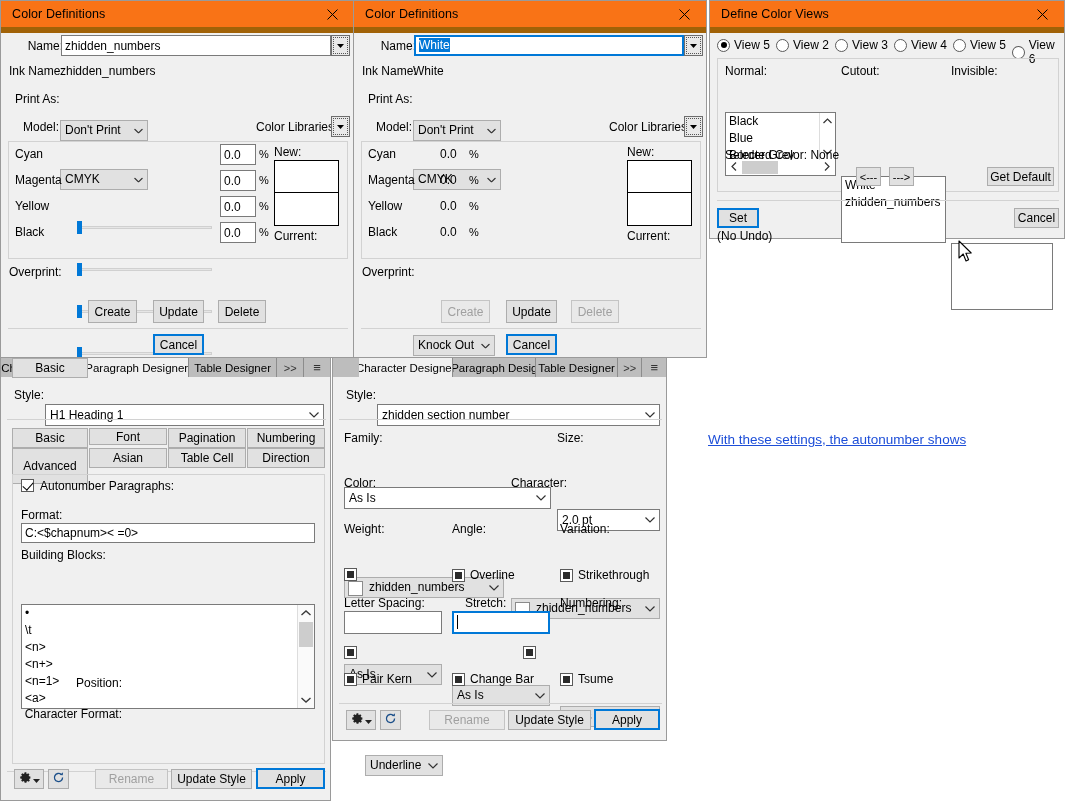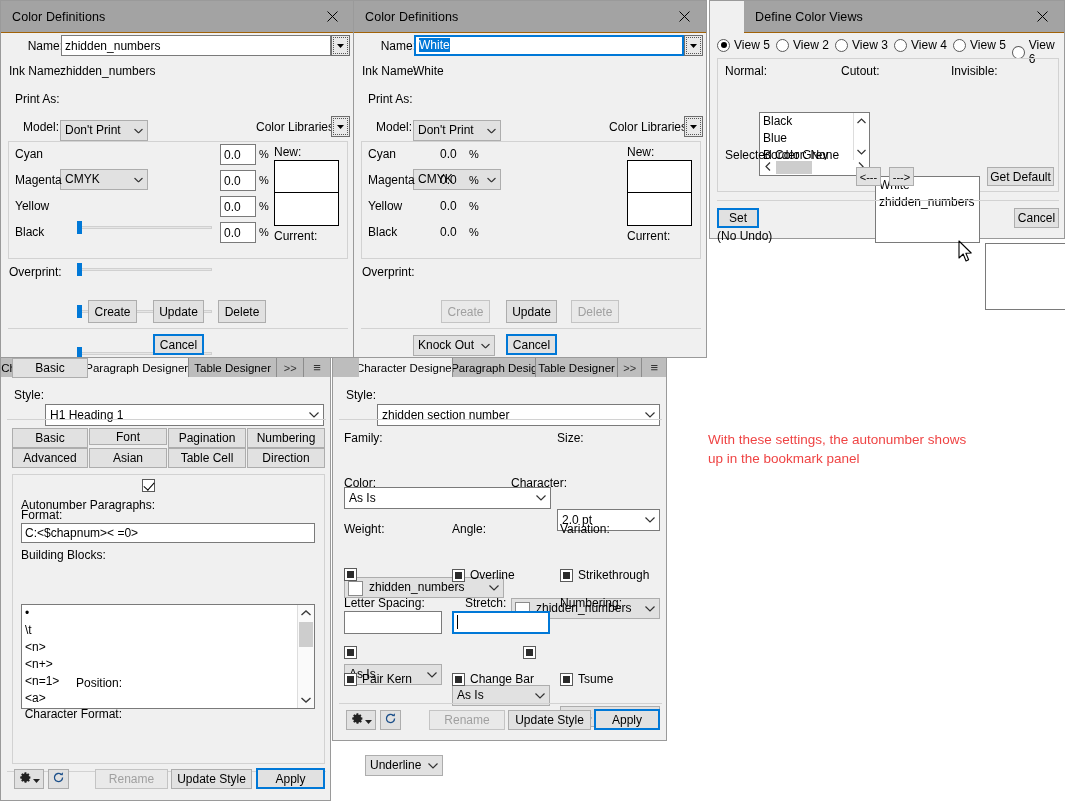--- a/index.html
+++ b/index.html
@@ -16,25 +16,25 @@
   .abs{position:absolute;}
 
   
   .dlg{
     position:absolute;
     background:#f0f0f0;
     border:1px solid #9a9a9a;
     box-sizing:border-box;
   }
   .titlebar{
-    height:32px;background:#a3a3a3;
+    height:32px;background:#f97316;
     display:flex;align-items:center;
     padding:0 0 0 11px;
     box-sizing:border-box;
-    border-bottom:1px solid #a16207;
+    border-bottom:6px solid #a16207;
   }
   .titlebar .ttl{font-size:12.5px;color:#000;flex:1;letter-spacing:.1px;}
   .closeico{
     width:44px;height:31px;display:flex;align-items:center;justify-content:center;
     font-size:15px;color:#000;font-family:"DejaVu Sans",sans-serif;font-weight:300;
   }
   .closeico svg{display:block;}
 
   
   .tin{
@@ -125,21 +125,21 @@
     padding:0 6px;color:#000;overflow:hidden;white-space:nowrap;
   }
   .tab.act{background:#f0f0f0;}
   .tabicon{display:flex;align-items:center;justify-content:center;width:26px;font-size:11px;color:#333;}
 
   .sep{height:1px;background:#d2d2d2;}
 
   .gearbtn{width:30px;height:20px;border:1px solid #adadad;background:#e1e1e1;box-sizing:border-box;display:flex;align-items:center;justify-content:center;gap:1px;}
   .refbtn{width:21px;height:20px;border:1px solid #adadad;background:#e1e1e1;box-sizing:border-box;display:flex;align-items:center;justify-content:center;}
 
-  .note{position:absolute;font-size:13.5px;line-height:19px;color:#ef4444;}
+  .note{position:absolute;font-size:13.5px;line-height:19px;color:#1d4ed8;text-decoration:underline;}
 
   .scrollv{position:absolute;right:0;top:0;bottom:0;width:16px;background:#fff;border-left:1px solid #ddd;}
   .scrollv .ar{height:16px;display:flex;align-items:center;justify-content:center;color:#505050;font-size:9px;}
   .scrollv .thumbv{position:absolute;left:1px;right:1px;background:#cdcdcd;}
 
   .scrollh{position:absolute;left:0;right:0;bottom:0;height:15px;background:#fff;display:flex;align-items:center;}
   .scrollh .ar{width:16px;text-align:center;color:#505050;font-size:9px;}
   .scrollh .thumbh{background:#cdcdcd;height:13px;}
 </style>
 </head>
@@ -342,21 +342,21 @@
   </div>
 
   <div class="abs btn dis" style="left:87px;top:299px;width:49px;">Create</div>
   <div class="abs btn" style="left:152px;top:299px;width:51px;">Update</div>
   <div class="abs btn dis" style="left:217px;top:299px;width:48px;">Delete</div>
 
   <div class="abs sep" style="left:7px;top:327px;width:340px;"></div>
   <div class="abs btn def" style="left:152px;top:333px;width:51px;height:21px;">Cancel</div>
 </div>
 
-<div class="dlg" style="left:709px;top:0px;width:356px;height:239px;padding-left:34px;">
+<div class="dlg" style="left:709px;top:0px;width:356px;height:239px;">
 
   <div class="titlebar">
     <span class="ttl">Define Color Views</span>
     <span class="closeico">
       <svg width="11" height="11" viewBox="0 0 11 11">
           <path d="M0.5 0.5 L10.5 10.5 M10.5 0.5 L0.5 10.5" stroke="#000" stroke-width="1" fill="none"></path>
         </svg>
     </span>
   </div>
 
@@ -463,28 +463,28 @@
   <div class="abs sep" style="left:6px;top:61px;width:319px;"></div>
 
   <div class="abs btn" style="left:11px;top:427px;width:76px;height:20px;margin-top:-427px;">Basic</div>
   <div class="abs" style="left:0;top:0;width:0;height:0;"></div>
 
   <div class="abs btn" style="left:11px;top:70px;width:76px;height:20px;">Basic</div>
   <div class="abs btn" style="left:88px;top:70px;width:78px;height:17px;">Font</div>
   <div class="abs btn" style="left:167px;top:70px;width:78px;height:20px;">Pagination</div>
   <div class="abs btn" style="left:246px;top:70px;width:78px;height:20px;">Numbering</div>
 
-  <div class="abs btn" style="left:11px;top:90px;width:76px;height:20px;">Advanced</div>
+  <div class="abs btn" style="left:11px;top:90px;width:76px;height:36px;">Advanced</div>
   <div class="abs btn" style="left:88px;top:90px;width:78px;height:20px;">Asian</div>
   <div class="abs btn" style="left:167px;top:90px;width:78px;height:20px;">Table Cell</div>
   <div class="abs btn" style="left:246px;top:90px;width:78px;height:20px;">Direction</div>
 
   <div class="abs grp" style="left:11px;top:116px;width:313px;height:290px;"></div>
 
-  <div class="abs" style="left:20px;top:121px;display:flex;align-items:flex-end;gap:6px;flex-direction:column;">
+  <div class="abs" style="left:20px;top:121px;display:flex;align-items:flex-start;gap:6px;">
     <span class="cbx check"></span>
     <span>Autonumber Paragraphs:</span>
   </div>
 
   <div class="abs" style="left:20px;top:150px;">Format:</div>
   <div class="abs tin" style="left:20px;top:165px;width:294px;height:20px;line-height:17px;">C:&lt;$chapnum&gt;&lt; =0&gt;</div>
 
   <div class="abs" style="left:20px;top:190px;">Building Blocks:</div>
   <div class="abs lb" style="left:20px;top:205px;width:294px;height:105px;">
     <div class="it">•</div>
@@ -702,20 +702,19 @@
         </svg>
     </span>
   </div>
   <div class="abs btn dis" style="left:96px;top:352px;width:76px;height:20px;">Rename</div>
   <div class="abs btn" style="left:175px;top:352px;width:83px;height:20px;">Update Style</div>
   <div class="abs btn def" style="left:261px;top:351px;width:66px;height:21px;">Apply</div>
 </div>
 
 <div class="note" style="left:708px;top:430px;width:340px;">
   <div>With these settings, the autonumber shows</div>
-  <div>up in the bookmark panel</div>
 </div>
 
 <div class="abs" style="left:958px;top:240px;">
   <svg width="16" height="24" viewBox="0 0 16 24">
     <path d="M1 1 L1 18 L5.2 14 L8 21 L10.6 19.8 L7.9 13.2 L13.2 13 Z" fill="#ffffff" stroke="#000000" stroke-width="1.1" stroke-linejoin="round"></path>
   </svg>
 </div>
 
 </body></html>

